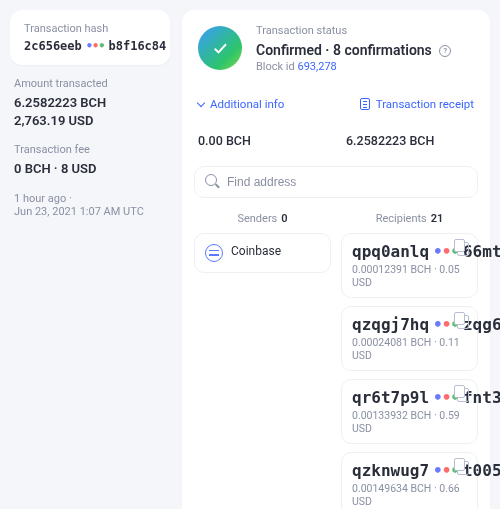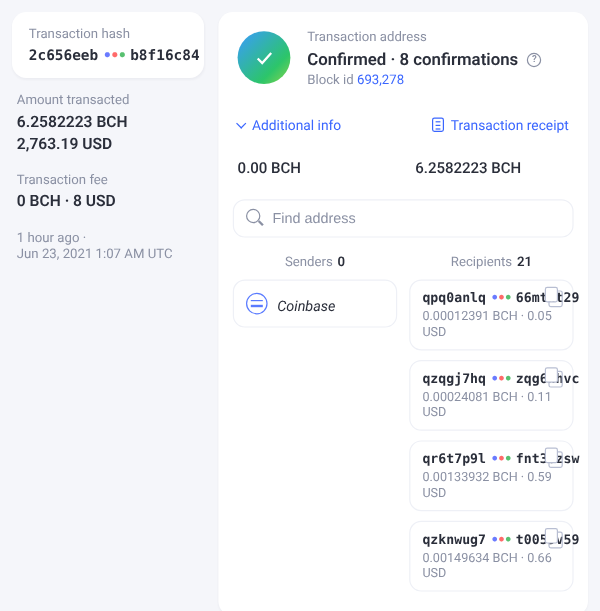--- a/index.html
+++ b/index.html
@@ -54,27 +54,27 @@
   .search input::placeholder{color:var(--muted);}
   .mag{width:12px;height:12px;border:1.5px solid var(--muted);border-radius:50%;position:relative;}
   .mag::after{content:"";position:absolute;width:5px;height:1.5px;background:var(--muted);right:-4px;bottom:-2px;transform:rotate(45deg);}
 
   .cols{display:flex;gap:10px;padding:0 12px 12px;}
   .col-h{flex:1;min-width:0;}
   .col-title{text-align:center;color:var(--muted);font-size:11px;padding:4px 0 8px;}
   .col-title .cnt{color:var(--text);font-weight:600;margin-left:4px;}
 
   .addr-card{background:#fff;border:1px solid var(--line);border-radius:10px;padding:8px 10px;margin-bottom:8px;position:relative;}
-  .addr-top{display:flex;align-items:center;gap:4px;font-family:var(--mono);font-weight:600;font-size:11px;}
+  .addr-top{display:flex;align-items:center;gap:4px;font-family:var(--mono);font-weight:600;font-size:16px;}
   .addr-sub{font-size:10.5px;color:var(--muted);margin-top:2px;}
   .copy-ico{position:absolute;right:8px;top:8px;width:12px;height:14px;cursor:pointer;}
   .copy-ico::before{content:"";position:absolute;inset:0;border:1.3px solid #b8bed2;border-radius:2px;}
   .copy-ico::after{content:"";position:absolute;left:-3px;top:-3px;width:9px;height:11px;border:1.3px solid #b8bed2;border-radius:2px;background:#fff;}
 
-  .coinbase{display:flex;align-items:flex-end;gap:8px;background:#fff;border:1px solid var(--line);border-radius:10px;padding:10px;font-size:12px;font-style:italic;}
+  .coinbase{display:flex;align-items:flex-start;gap:8px;background:#fff;border:1px solid var(--line);border-radius:10px;padding:10px;font-size:12px;}
   .coin-ico{width:18px;height:18px;border:1.6px solid #5a7bff;border-radius:50%;position:relative;flex-shrink:0;}
   .coin-ico::before,.coin-ico::after{content:"";position:absolute;background:#5a7bff;height:1.6px;left:3px;right:3px;}
   .coin-ico::before{top:5px;}.coin-ico::after{bottom:5px;}
   .info-q{display:inline-flex;width:12px;height:12px;border:1px solid var(--muted);border-radius:50%;align-items:center;justify-content:center;font-size:8px;color:var(--muted);margin-left:4px;vertical-align:middle;}
 </style>
 </head>
 <body>
 
 <div class="page">
 
@@ -109,21 +109,21 @@
 
   <div class="right card">
 
     <div class="status-row">
       <div class="badge">
         <svg width="18" height="18" viewBox="0 0 24 24">
             <polyline points="5 13 10 18 20 7"></polyline>
           </svg>
       </div>
       <div class="status-txt">
-        <div class="lbl">Transaction address</div>
+        <div class="lbl">Transaction status</div>
         <div class="val">
           <span>Confirmed</span> · <span>8 confirmations</span>
           <span class="info-q">?</span>
         </div>
         <div class="block-line">
           <span>Block id</span>
           <a href="#">693,278</a>
         </div>
       </div>
     </div>

